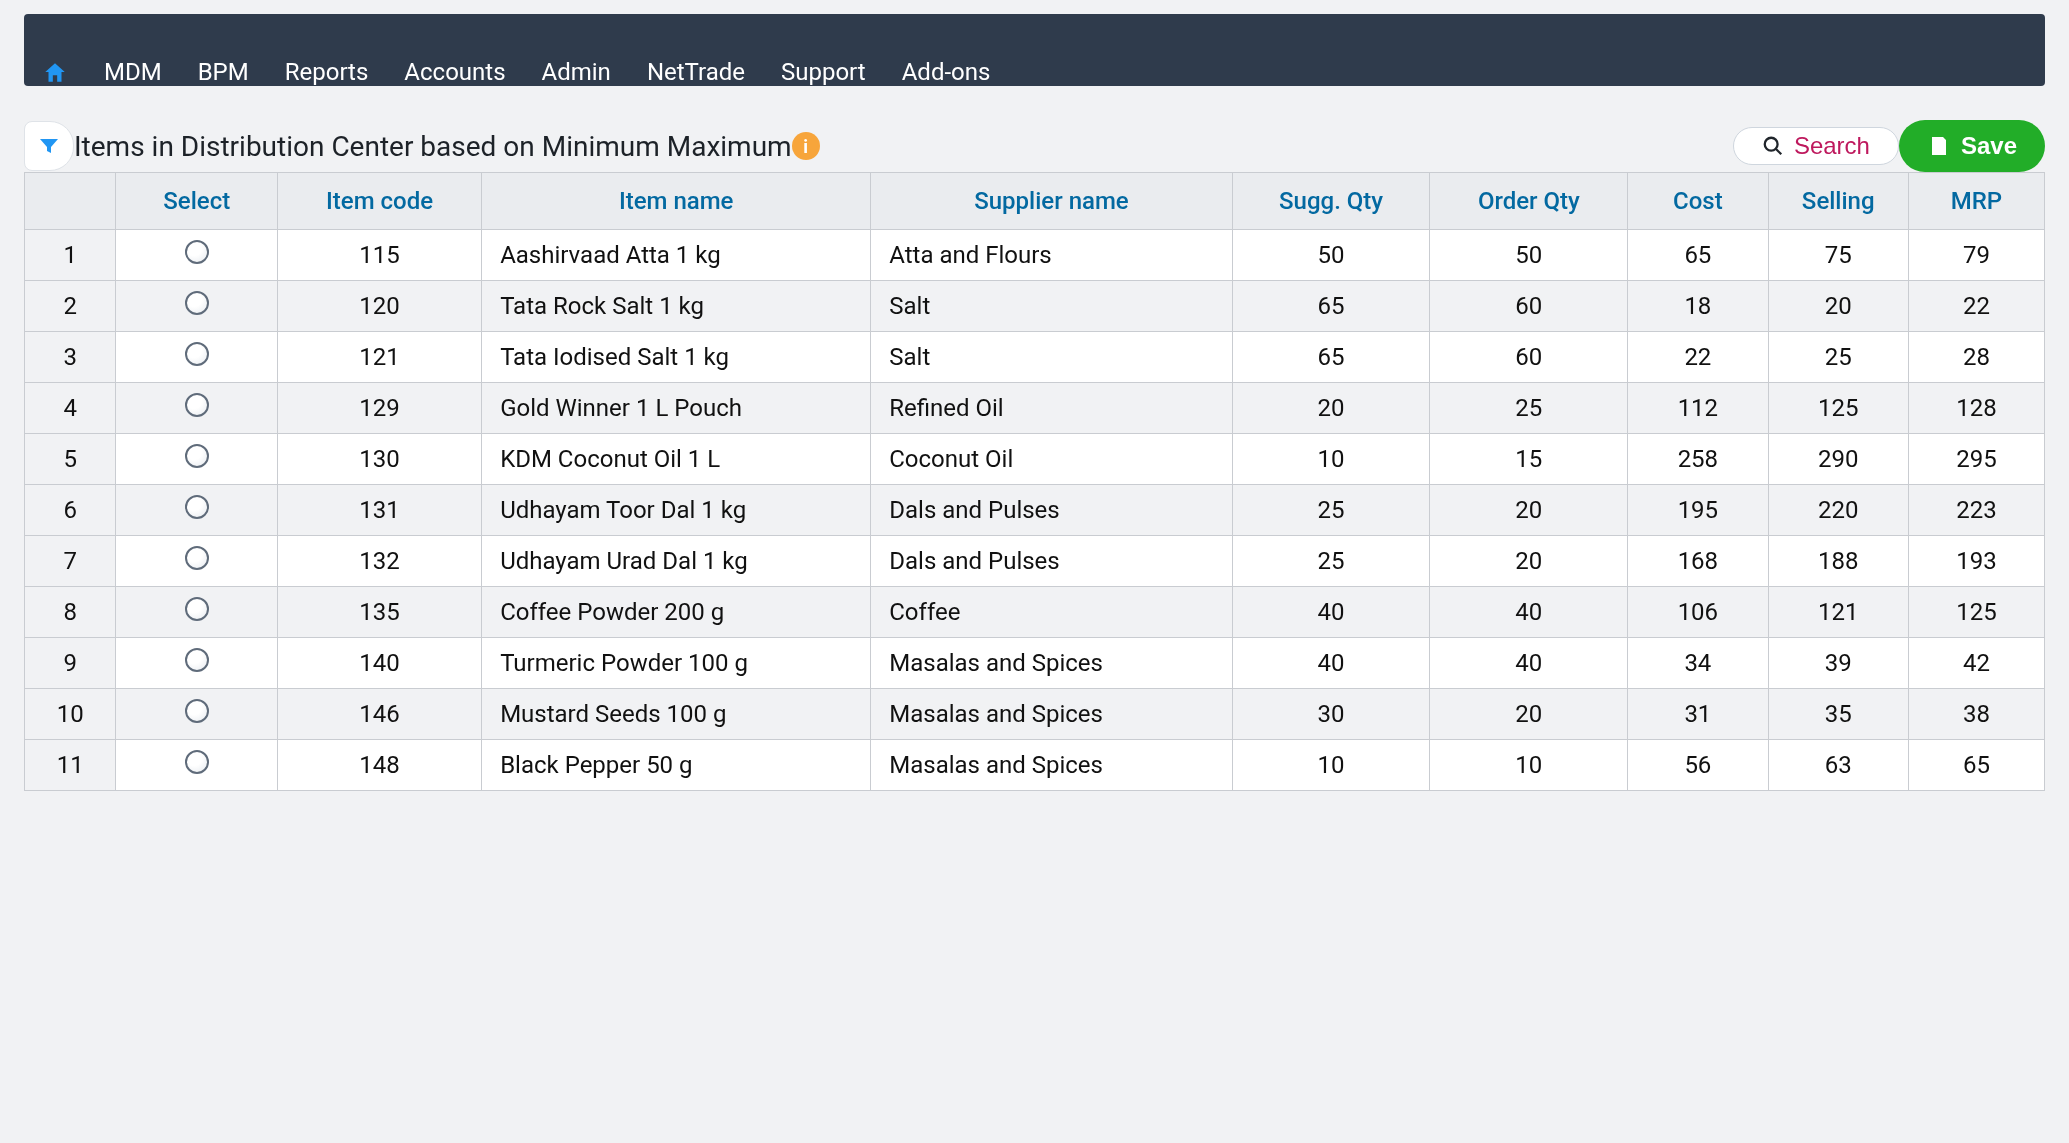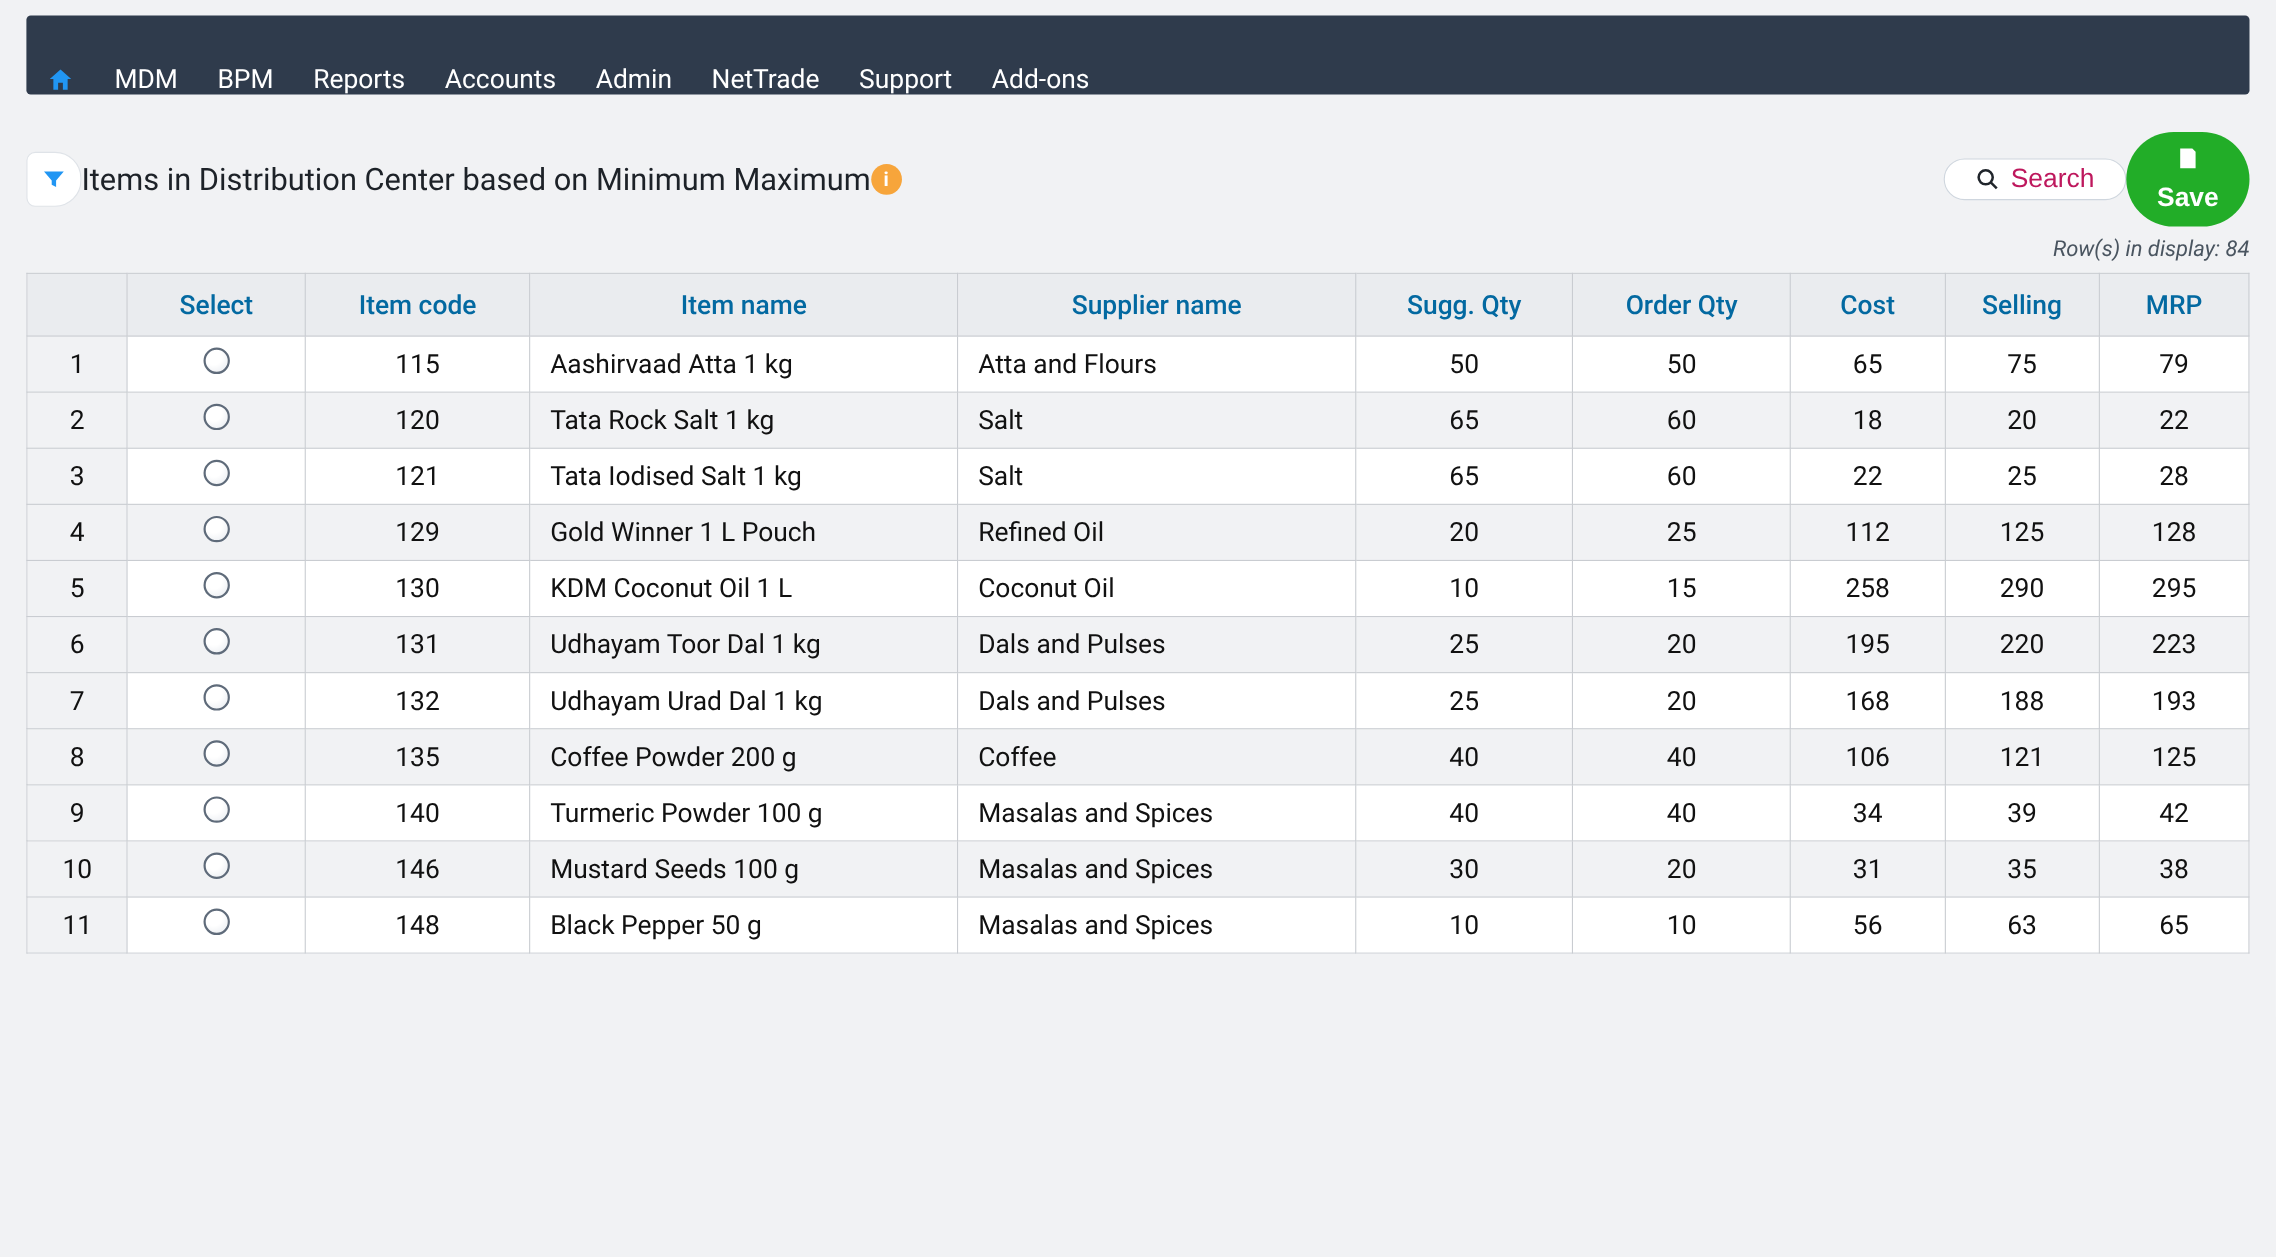--- a/index.html
+++ b/index.html
@@ -95,21 +95,20 @@
     align-items: center;
     gap: 10px;
     background: #22ad28;
     border: none;
     border-radius: 999px;
     padding: 12px 28px;
     font-size: 24px;
     color: #fff;
     font-weight: 600;
     cursor: pointer;
-    flex-direction: column;
   }
   .save-btn svg { width: 24px; height: 24px; fill: #fff; }
   .rowcount-row {
     display: flex;
     justify-content: flex-end;
     margin: 8px 18px 10px 18px;
     color: #4a5560;
     font-style: italic;
     font-size: 20px;
   }
@@ -193,24 +192,20 @@
       <span>Search</span>
     </button>
     <button class="save-btn">
       <svg viewBox="0 0 24 24">
           <path d="M5 3h11l3 3v15H5z M8 3h8v5H8z M8 14h8v5H8z"></path>
         </svg>
       <span>Save</span>
     </button>
   </div>
 
-  <div class="rowcount-row">
-    <span>Row(s) in display:</span>&nbsp;
-    <span>84</span>
-  </div>
 
   <div class="table-wrap">
     <table>
       <colgroup>
         <col class="col-idx">
           <col class="col-select">
           <col class="col-code">
           <col class="col-name">
           <col class="col-supplier">
           <col class="col-sugg">

